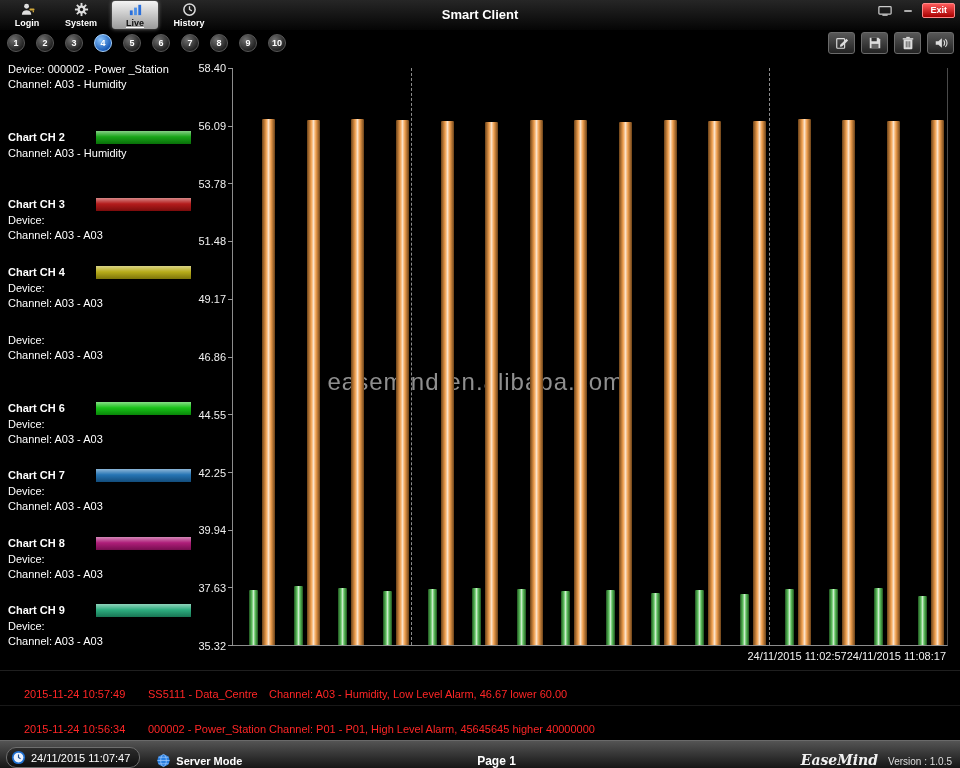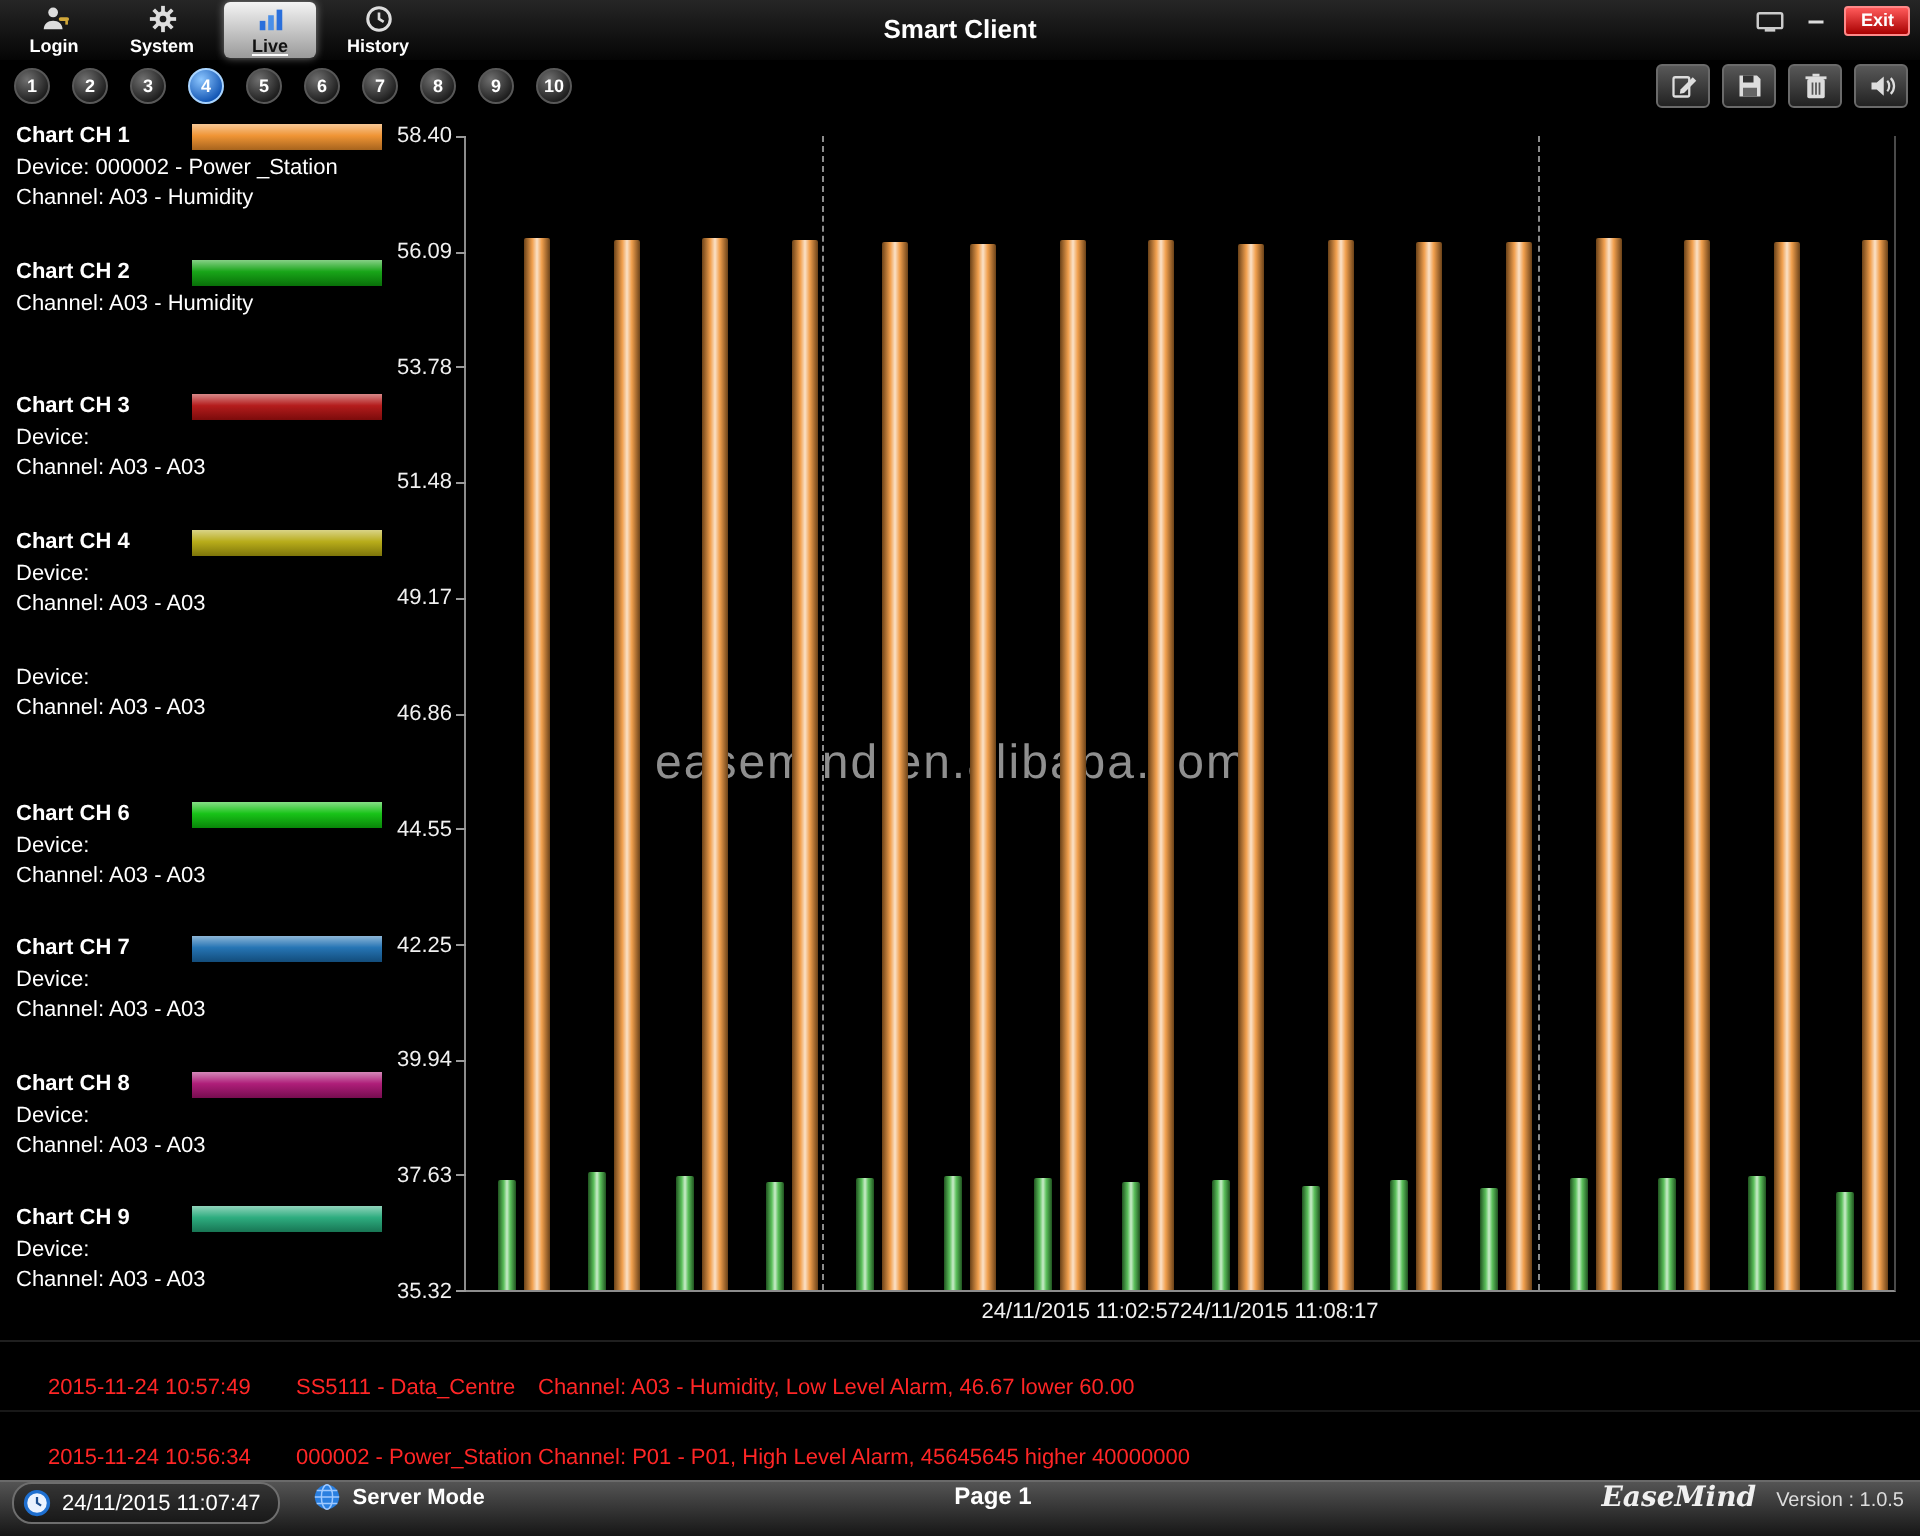--- a/index.html
+++ b/index.html
@@ -44,30 +44,30 @@
   
   .yticks { position:absolute; left:190px; top:68px; width:38px; height:578px; }
   .ytick { position:absolute; right:2px; transform:translateY(-50%); font-size:11px; color:#f0f0f0; }
   .plot { position:absolute; left:232px; top:68px; width:716px; height:578px;
           border-left:1px solid #8c8c8c; border-bottom:1px solid #8c8c8c; border-right:1px solid #4a4a4a; }
   .tickmark { position:absolute; left:-5px; width:5px; height:1px; background:#9a9a9a; }
   .dashline { position:absolute; top:0; bottom:0; width:0; border-left:1px dashed rgba(255,255,255,.55); }
   .bar { position:absolute; bottom:0; border-radius:1px 1px 0 0;
          background-image:linear-gradient(90deg, rgba(0,0,0,.55), rgba(255,255,255,.12) 32%, rgba(255,255,255,.72) 50%, rgba(255,255,255,.12) 68%, rgba(0,0,0,.55)); }
   .watermark { position:absolute; left:34%; top:300px; transform:translateX(-50%); font-size:24px; color:rgba(168,168,168,.85); white-space:nowrap; letter-spacing:1px; }
-  .xlabels { position:absolute; left:232px; top:650px; width:716px; display:flex; justify-content:center; font-size:11px; color:#f0f0f0; padding:0 2px; }
+  .xlabels { position:absolute; left:232px; top:650px; width:716px; display:flex; justify-content:flex-end; font-size:11px; color:#f0f0f0; padding:0 2px; }
 
   
   .alarms { position:absolute; left:0; top:670px; width:100%; border-top:1px solid #1f1f1f; }
   .alarm-row { height:23px; line-height:23px; font-size:11px; font-weight:normal; color:#ff2626; padding-left:24px; border-bottom:1px solid #181818; white-space:nowrap; cursor:default;margin-top:12px; }
   .al-time { display:inline-block; width:124px; }
   .al-dev { display:inline-block; width:121px; }
 
   
-  .statusbar { position:absolute; left:0; bottom:0; width:100%; height:28px; background:linear-gradient(#545454,#161616); border-top:1px solid #6a6a6a; display:flex; align-items:flex-start; }
+  .statusbar { position:absolute; left:0; bottom:0; width:100%; height:28px; background:linear-gradient(#545454,#161616); border-top:1px solid #6a6a6a; display:flex; align-items:flex-end; }
   .timebox { display:flex; align-items:center; gap:5px; margin-left:6px; background:rgba(0,0,0,.35); border:1px solid #6e6e6e; border-radius:10px; padding:2px 9px 2px 4px; font-size:11px; color:#fff; }
   .modebox { display:flex; align-items:center; gap:5px; margin-left:16px; font-size:11px; font-weight:bold; color:#fff; }
   .ic16 { width:15px; height:15px; display:inline-block; }
   .ic16 svg { width:100%; height:100%; display:block; }
   .page { position:absolute; left:50%; transform:translateX(-50%); font-weight:bold; font-size:12px; color:#fff;padding-left:33px; }
   .brandbox { position:absolute; right:8px; display:flex; align-items:baseline; gap:10px; }
   .brand { font-style:italic; font-weight:bold; font-size:14px; color:#f0f0f0; font-family:"DejaVu Serif",serif; }
   .version { font-size:10px; color:#ddd; }
 </style>
 </head>
@@ -191,24 +191,20 @@
               <path d="M2 6h3l4-3.5v11L5 10H2z" fill="#ddd"></path>
               <path d="M11 5c1.5 1.5 1.5 4.5 0 6M13 3.5c2.5 2.5 2.5 6.5 0 9" stroke="#ddd" stroke-width="1.3" fill="none"></path>
             </svg>
           </div>
         </div>
       </div>
   </div>
 
   <div class="sidebar">
       <div class="side-entry">
-        <div class="ch-row">
-          <div class="ch-name">Chart CH 1</div>
-          <div class="swatch" style="background-color: rgb(239, 143, 42);"></div>
-        </div>
         <div class="ch-line">Device: 000002 - Power _Station</div>
         <div class="ch-line">Channel: A03 - Humidity</div>
       </div>
       <div class="side-entry">
         <div class="ch-row">
           <div class="ch-name">Chart CH 2</div>
           <div class="swatch" style="background-color: rgb(12, 160, 12);"></div>
         </div>
         <div class="ch-line">Channel: A03 - Humidity</div>
       </div>

